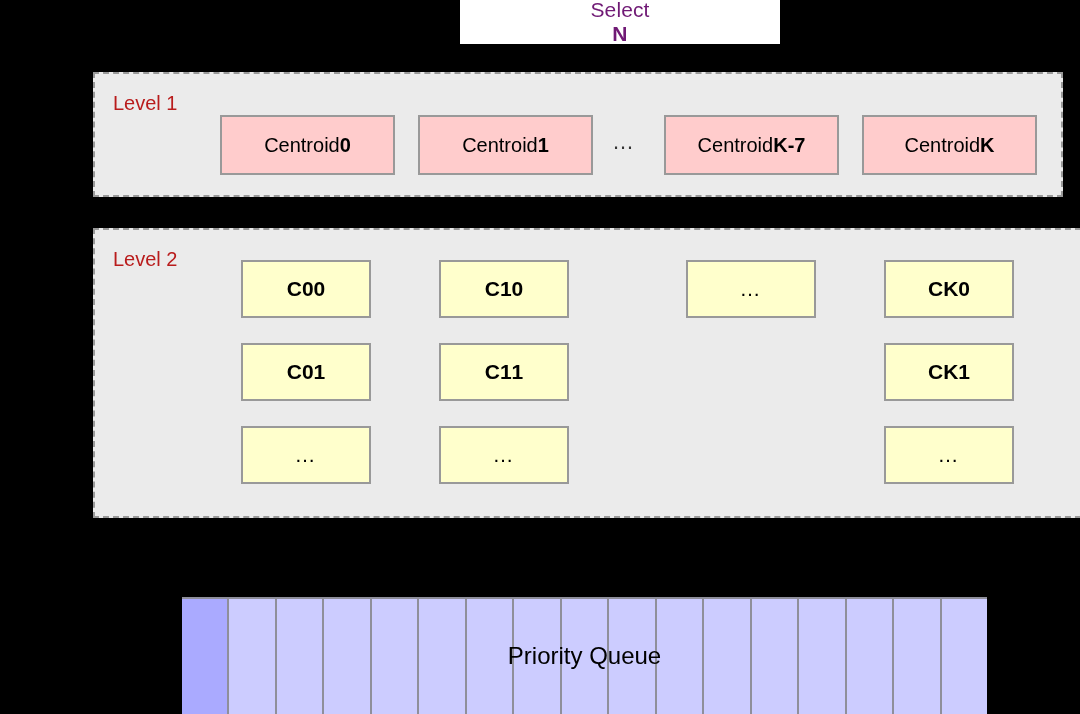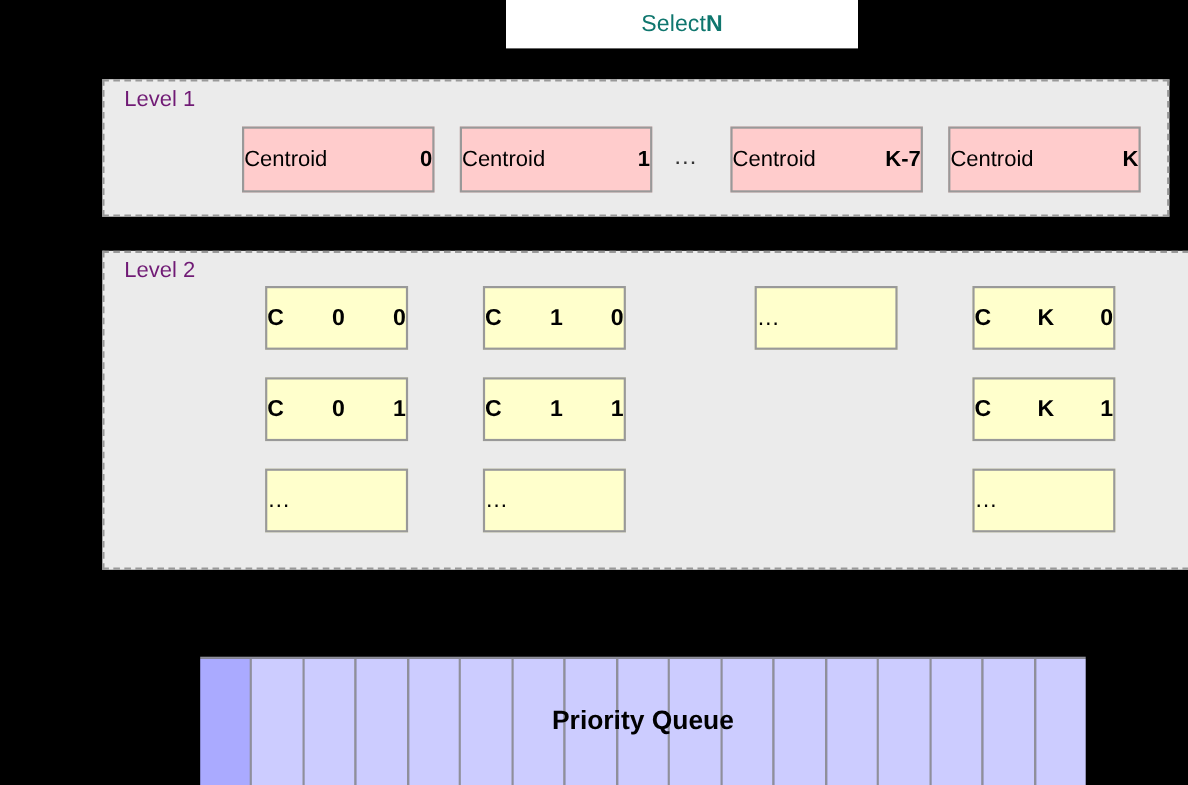--- a/index.html
+++ b/index.html
@@ -20,54 +20,55 @@
   #title-box {
     position: absolute;
     left: 460px;
     top: 0px;
     width: 320px;
     height: 44px;
     background: #ffffff;
     display: flex;
     align-items: center;
     justify-content: center;
-    color: #0f766e;
+    color: #701a75;
     font-size: 21px;
     letter-spacing: 0.1px;
     white-space: nowrap;
+    flex-direction: column;
   }
   #title-box .b { font-weight: bold; }
 
   
   .level-box {
     position: absolute;
     background: #ebebeb;
     border: 2px dashed #999999;
     box-sizing: border-box;
   }
   #level1-box { left: 93px; top: 72px; width: 970px; height: 125px; }
   #level2-box { left: 93px; top: 228px; width: 1018px; height: 290px; }
 
   .level-label {
     position: absolute;
     left: 18px;
-    top: 5px;
+    top: 18px;
     font-size: 20px;
-    color: #701a75;
+    color: #b91c1c;
     white-space: nowrap;
   }
 
   
   .node {
     position: absolute;
     box-sizing: border-box;
     border: 2px solid #999999;
     display: flex;
     align-items: center;
-    justify-content: space-between;
+    justify-content: center;
     font-size: 20px;
     color: #000000;
     white-space: nowrap;
   }
   .node .b { font-weight: bold; }
   .node.pink { background: #ffcccc; }
   .node.yellow { background: #ffffcc; font-weight: bold; font-size: 21px; }
 
   .ellipsis-inline {
     position: absolute;
@@ -109,21 +110,21 @@
   #queue-label {
     position: absolute;
     left: 182px;
     top: 597px;
     width: 805px;
     height: 117px;
     display: flex;
     align-items: center;
     justify-content: center;
     font-size: 24px;
-    font-weight: bold;
+    font-weight: normal;
     color: #000000;
     pointer-events: none;
     white-space: nowrap;
   }
 </style>
 </head>
 <body>
 
 <div id="canvas">
 

